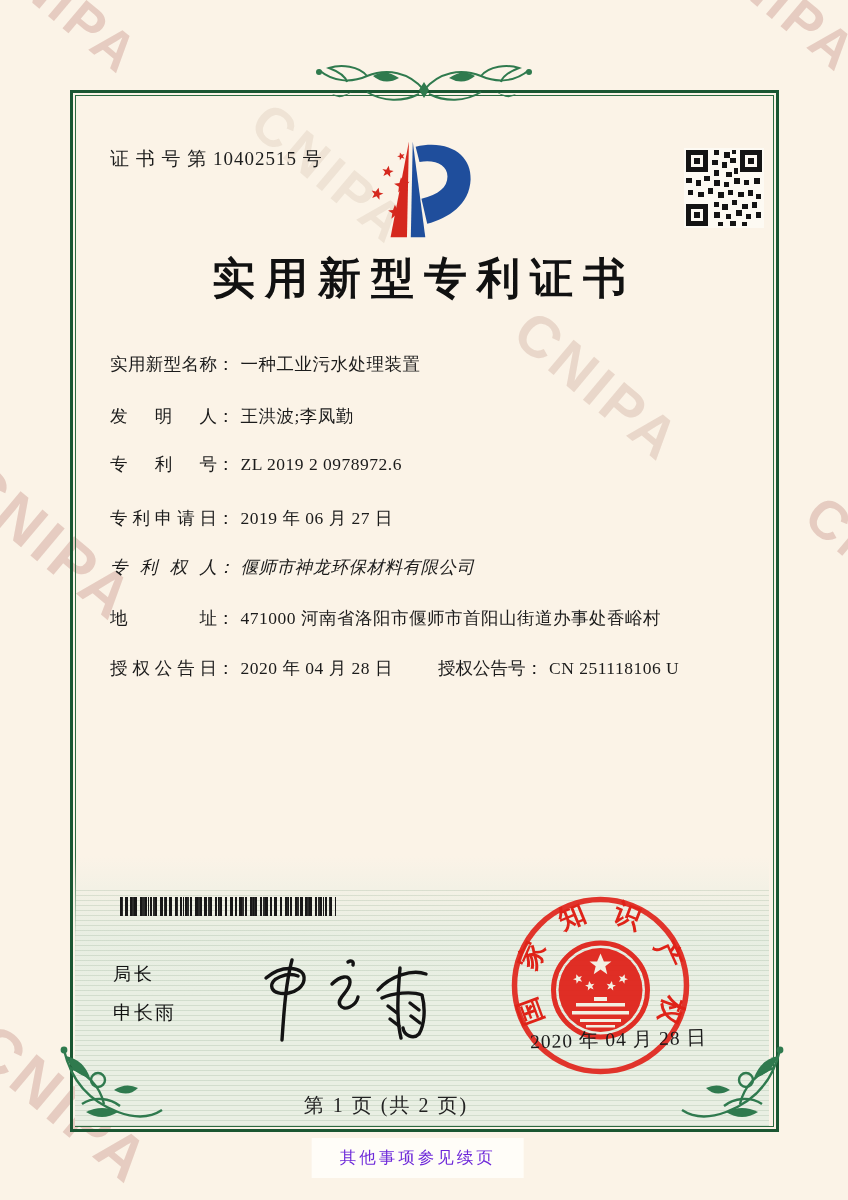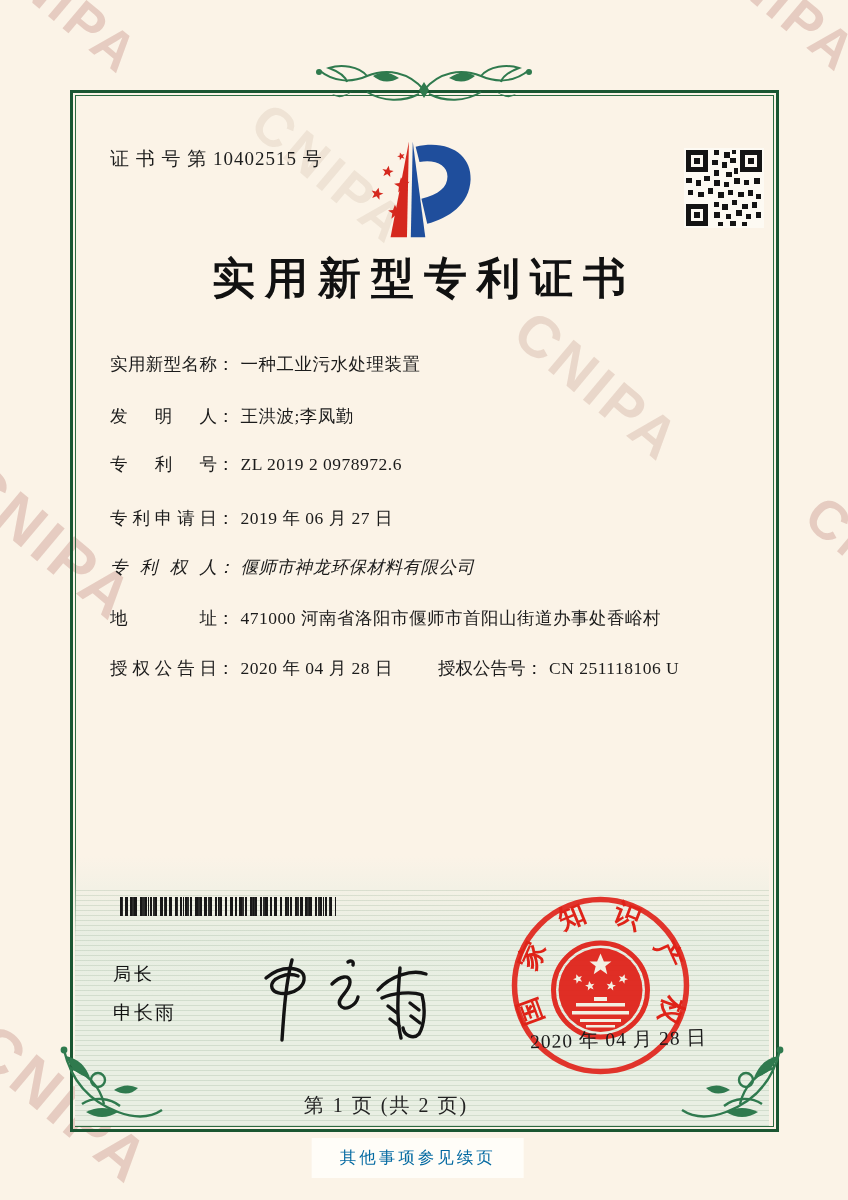--- a/index.html
+++ b/index.html
@@ -51,21 +51,21 @@
   .signer-name{position:absolute;left:113px;top:1000px;font-size:19px;color:#111;letter-spacing:2px;}
   .signature{position:absolute;left:252px;top:948px;}
 
   .seal{position:absolute;left:508px;top:893px;}
   .sealdate{position:absolute;left:530px;top:1026px;font-size:19.5px;color:#1a1a1a;
             letter-spacing:1px;transform:rotate(-1.5deg);white-space:nowrap;}
 
   .pagenum{position:absolute;left:0;top:1092px;width:772px;text-align:center;
            font-size:20px;color:#222;letter-spacing:2px;}
   .contnote{position:absolute;left:50%;top:1138px;transform:translateX(-53%);
-            background:#fffdf8;padding:9px 28px;font-size:16.5px;color:#0369a1;letter-spacing:3px;}
+            background:#fffdf8;padding:9px 28px;font-size:16.5px;color:#6d28d9;letter-spacing:3px;}
 
   .ornament{position:absolute;}
 </style>
 </head>
 <body>
 
 <div class="page">
 
   <span class="wm strong" style="left:-30px;top:-28px;font-size:54px;">CNIPA</span>
   <span class="wm strong" style="left:688px;top:-30px;font-size:54px;">CNIPA</span>

